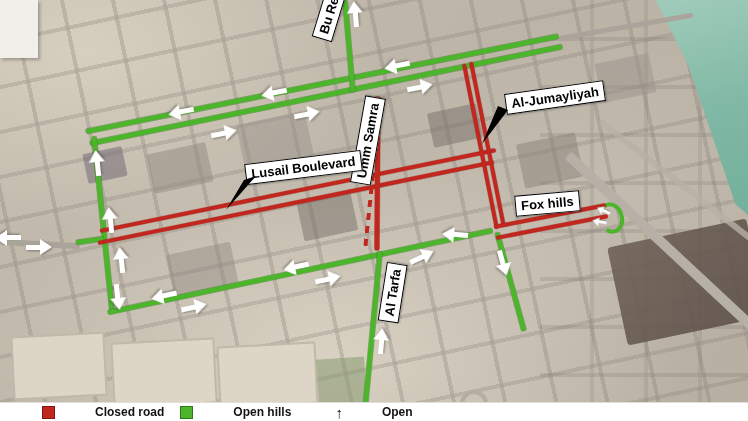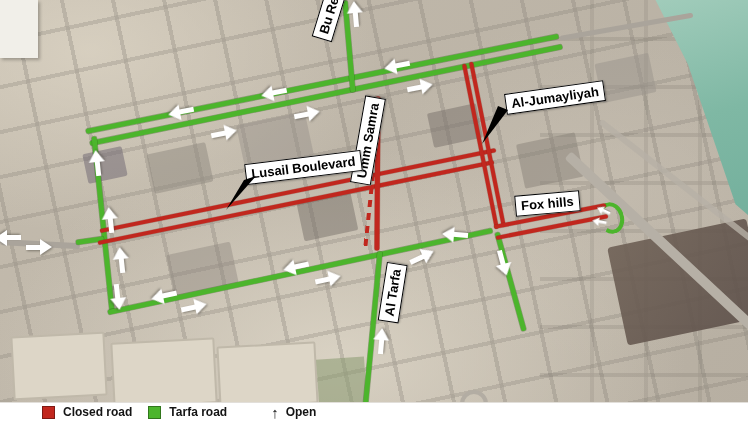--- a/index.html
+++ b/index.html
@@ -51,21 +51,21 @@
   .lbl{position:absolute;background:#fff;border:1.5px solid #000;color:#000;font-weight:700;
     font-size:13px;line-height:1;padding:3px 5px;white-space:nowrap;box-shadow:1px 1px 2px rgba(0,0,0,.3);}
   .tail{position:absolute;}
   
   .legendbar{position:absolute;left:0;bottom:0;width:748px;height:19px;background:#fff;border-top:1px solid #e2dfda;
     display:flex;align-items:center;padding-left:42px;box-sizing:border-box;z-index:50;}
   .legend-item{display:flex;align-items:center;margin-right:16px;}
   .swatch{width:13px;height:13px;margin-right:8px;border:1px solid rgba(0,0,0,.35);box-sizing:border-box;}
   .swatch.closed{background:var(--closed_road);}
   .swatch.open{background:var(--open_road);}
-  .legend-label{font-size:12px;font-weight:600;color:#141414;}
+  .legend-label{font-size:12px;font-weight:600;color:#141414;margin-left:32px;}
   .north{margin-left:28px;}
   .north-glyph{font-size:15px;font-weight:400;color:#141414;margin-right:7px;}
 </style>
 </head>
 <body>
 
 <div class="stage">
 
   <div class="bg">
     <div class="bg-tone"></div>
@@ -149,21 +149,21 @@
   <div class="lbl" style="left:515px;top:193px;transform:rotate(-5deg);">Fox hills</div>
   <div class="lbl" style="left:363px;top:282px;transform:rotate(-81deg);">Al Tarfa</div>
 
   <div class="legendbar">
     <div class="legend-item">
       <span class="swatch closed"></span>
       <span class="legend-label">Closed road</span>
     </div>
     <div class="legend-item">
       <span class="swatch open"></span>
-      <span class="legend-label">Tarfa road</span>
+      <span class="legend-label">Open hills</span>
     </div>
     <div class="legend-item north">
       <span class="north-glyph">↑</span>
       <span class="legend-label">Open</span>
     </div>
   </div>
 
 </div>
 
 </body></html>

